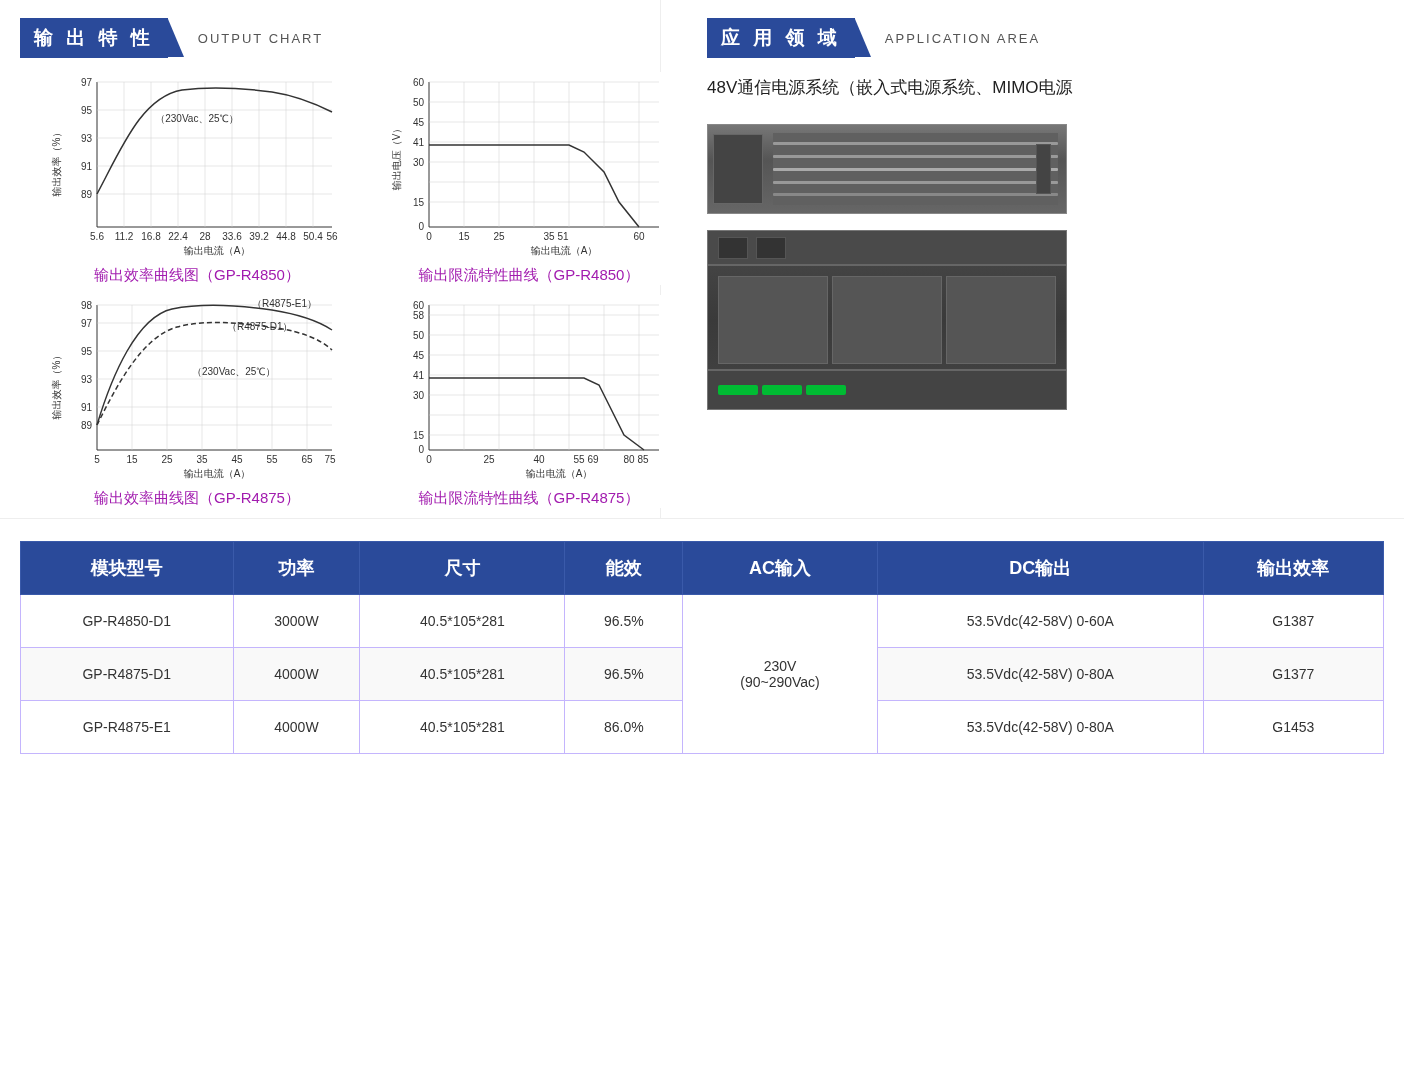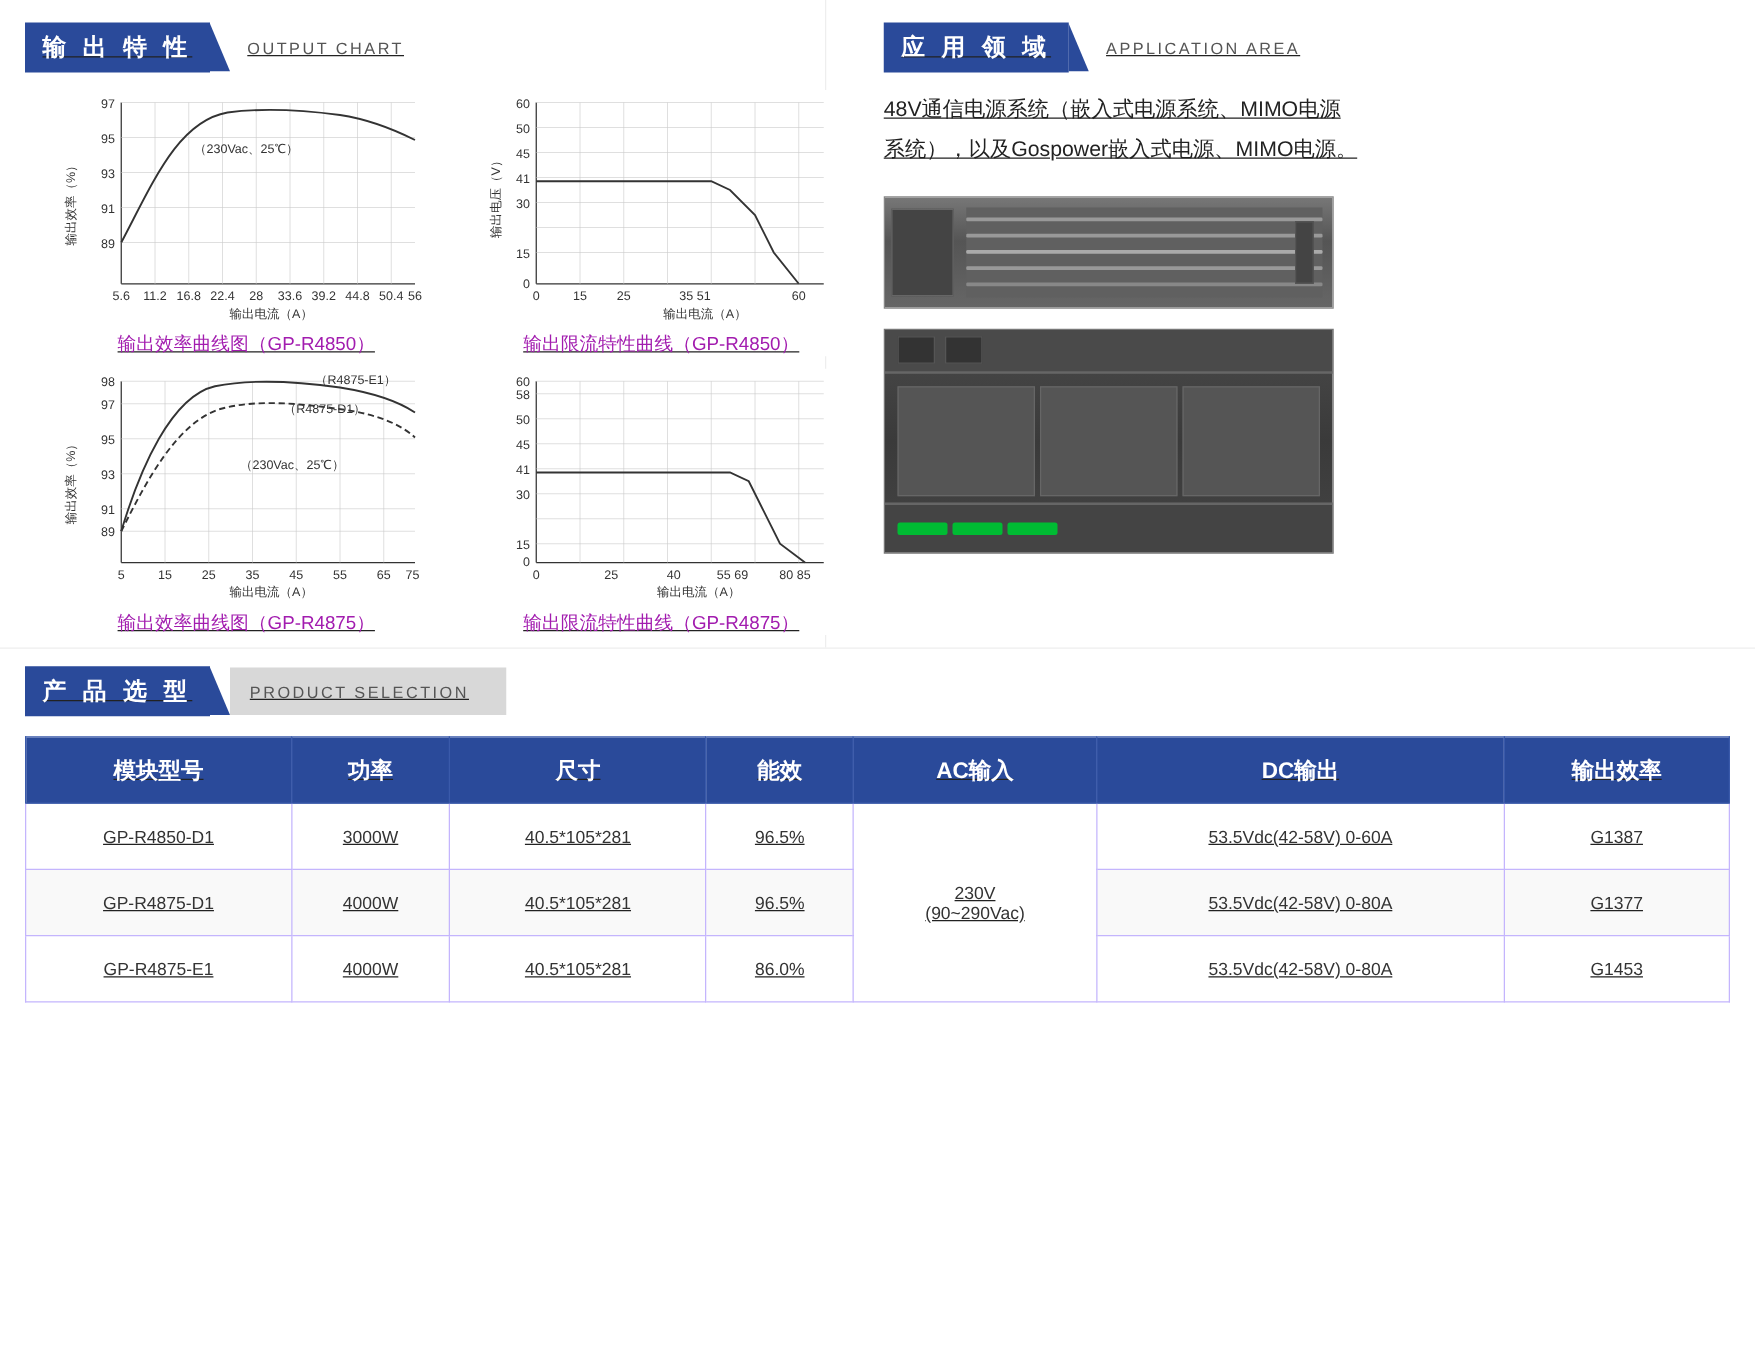--- a/index.html
+++ b/index.html
@@ -10,21 +10,20 @@
       min-height: 1078px;
       font-size: 14px;
       color: #222;
     }
 
     .page-wrapper {
       display: flex;
       flex-direction: column;
       width: 1404px;
       padding: 0;
-      text-decoration: underline;
     }
 
     
     .top-row {
       display: flex;
       width: 100%;
     }
 
     
     .left-panel {
@@ -346,21 +345,20 @@
 
     <div class="right-panel">
       <div class="section-header">
         <div style="background:#2a4a9a; color:#fff; font-size:19px; font-weight:bold; letter-spacing:4px; padding:7px 14px; display:inline-block;">应 用 领 域</div>
         <div style="width:0;height:0;border-style:solid;border-width:38px 0 0 16px;border-color:transparent transparent transparent #2a4a9a;display:inline-block;"></div>
         <div style="color:#555;font-size:13px;letter-spacing:2px;margin-left:14px;font-weight:500;">APPLICATION AREA</div>
       </div>
 
       <div style="font-size:17px; line-height:1.9; color:#222; margin-bottom:20px; margin-top:8px;">
         <span>48V通信电源系统（嵌入式电源系统、MIMO电源</span><br>
-        <span>系统），以及Gospower嵌入式电源、MIMO电源。</span>
       </div>
 
       <div class="product-images">
 
         <div style="width:360px; height:90px; background: linear-gradient(180deg, #777 0%, #555 40%, #666 100%); border:1px solid #888; position:relative; overflow:hidden;">
           <div style="position:absolute; left:5px; top:50%; transform:translateY(-50%); width:50px; height:70px; background:#444; border:1px solid #666;"></div>
           <div style="position:absolute; left:65px; top:8px; right:8px; bottom:8px; background:#606060; display:flex; flex-direction:column; justify-content:space-around; padding:4px 0;">
             <div style="height:3px; background:#999; border-radius:1px;"></div>
             <div style="height:3px; background:#999; border-radius:1px;"></div>
             <div style="height:3px; background:#aaa; border-radius:1px;"></div>
@@ -387,27 +385,20 @@
           </div>
         </div>
       </div>
 
     </div>
 
   </div>
 
   <div class="product-selection">
 
-    <div style="display:flex; align-items:center; margin-bottom:16px; margin-top:4px;">
-      <div style="background:#2a4a9a; color:#fff; font-size:19px; font-weight:bold; letter-spacing:4px; padding:7px 14px; display:inline-block;">产 品 选 型</div>
-      <div style="width:0;height:0;border-style:solid;border-width:38px 0 0 16px;border-color:transparent transparent transparent #2a4a9a;display:inline-block;"></div>
-      <div style="background:#d8d8d8; padding:0 30px 0 16px; height:38px; display:flex; align-items:center;">
-        <span style="color:#555;font-size:13px;letter-spacing:2px;font-weight:500;">PRODUCT SELECTION</span>
-      </div>
-    </div>
 
     <table class="product-table">
       <thead>
         <tr>
           <th>模块型号</th>
           <th>功率</th>
           <th>尺寸</th>
           <th>能效</th>
           <th>AC输入</th>
           <th>DC输出</th>

